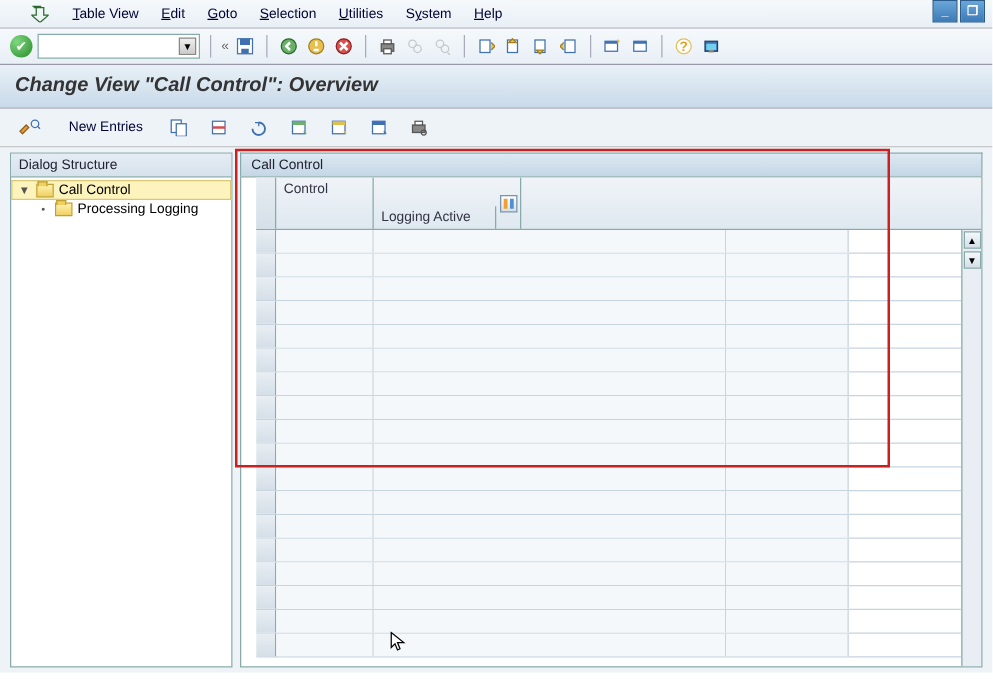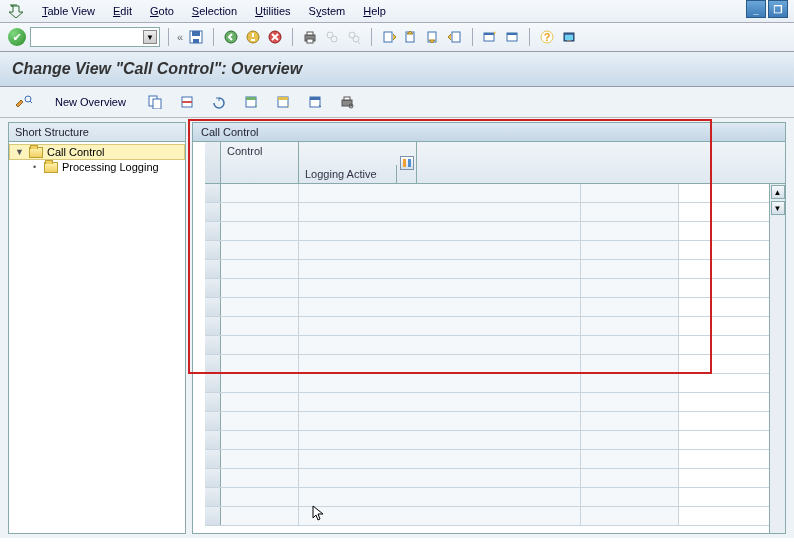--- a/index.html
+++ b/index.html
@@ -1,19 +1,19 @@
 <!DOCTYPE html>
 <html><head>
 <meta charset="utf-8">
 <style>
 * { margin: 0; padding: 0; box-sizing: border-box; font-family: Arial, sans-serif; font-size: 11px; }
 body { background: #fff; width: 794px; height: 554px; overflow: hidden; position: relative; }
 
 
-.menubar { background: linear-gradient(#f5f9fc, #e8eff5); border-bottom: 1px solid #aab; padding: 3px 8px; display: flex; align-items: center; gap: 18px; }
+.menubar { background: linear-gradient(#f5f9fc, #e8eff5); border-bottom: 1px solid #aab; padding: 3px 24px; display: flex; align-items: center; gap: 18px; }
 .menu-icon { width: 16px; height: 16px; display: inline-flex; align-items: center; justify-content: center; }
 .menu-item { color: #003; cursor: pointer; }
 .menu-item span.ul { text-decoration: underline; }
 
 .win-controls { position: absolute; right: 6px; top: 0; display: flex; gap: 2px; }
 .win-btn { width: 20px; height: 18px; background: linear-gradient(#6aa6d8,#3d7bb8); border: 1px solid #2a5a8a; display: flex; align-items: center; justify-content: center; color: #fff; font-weight: bold; font-size: 10px;}
 
 
 .toolbar { background: linear-gradient(#f5f9fc,#e8eff5); border-bottom: 1px solid #99a; padding: 4px 8px; display: flex; align-items: center; gap: 4px; }
 .green-check { width: 18px; height: 18px; border-radius: 50%; background: radial-gradient(circle at 30% 30%, #7fd87f, #2a8a2a); display: flex; align-items: center; justify-content: center; color: #fff; font-size: 11px; }
@@ -215,21 +215,21 @@
 
 <div class="actionbar">
   <div class="act-btn">
       <svg width="18" height="14">
         <path d="M1 10 L6 5 L8 7 L3 12 Z" fill="#e0a040" stroke="#906020"></path>
         <circle cx="13" cy="4" r="3" fill="none" stroke="#4070b0"></circle>
         <path d="M15 6 L17 8" stroke="#4070b0"></path>
       </svg>
     </div>
   <div class="act-btn text">
-      <span>New Overview</span>
+      <span>New Entries</span>
     </div>
   <div class="act-btn">
       <svg width="14" height="14">
         <rect x="1" y="1" width="8" height="10" fill="#fff" stroke="#4070b0"></rect>
         <rect x="5" y="4" width="8" height="10" fill="#fff" stroke="#4070b0"></rect>
       </svg>
     </div>
   <div class="act-btn">
       <svg width="14" height="14">
         <rect x="2" y="2" width="10" height="10" fill="#fff" stroke="#4070b0"></rect>
@@ -268,21 +268,21 @@
         <rect x="2" y="5" width="10" height="6" fill="#888" stroke="#555"></rect>
         <rect x="4" y="2" width="6" height="3" fill="#fff" stroke="#555"></rect>
         <circle cx="11" cy="11" r="2" fill="none" stroke="#555"></circle>
       </svg>
     </div>
 </div>
 
 <div class="content">
 
   <div class="dlg-panel">
-    <div class="dlg-header">Short Structure</div>
+    <div class="dlg-header">Dialog Structure</div>
     <div class="dlg-tree">
       <div class="tree-row sel">
         <span class="tree-toggle">▼</span>
         <span class="folder-ico"></span>
         <span>Call Control</span>
       </div>
       <div class="tree-row" style="padding-left:20px;">
         <span class="tree-toggle">•</span>
         <span class="folder-ico"></span>
         <span>Processing Logging</span>

